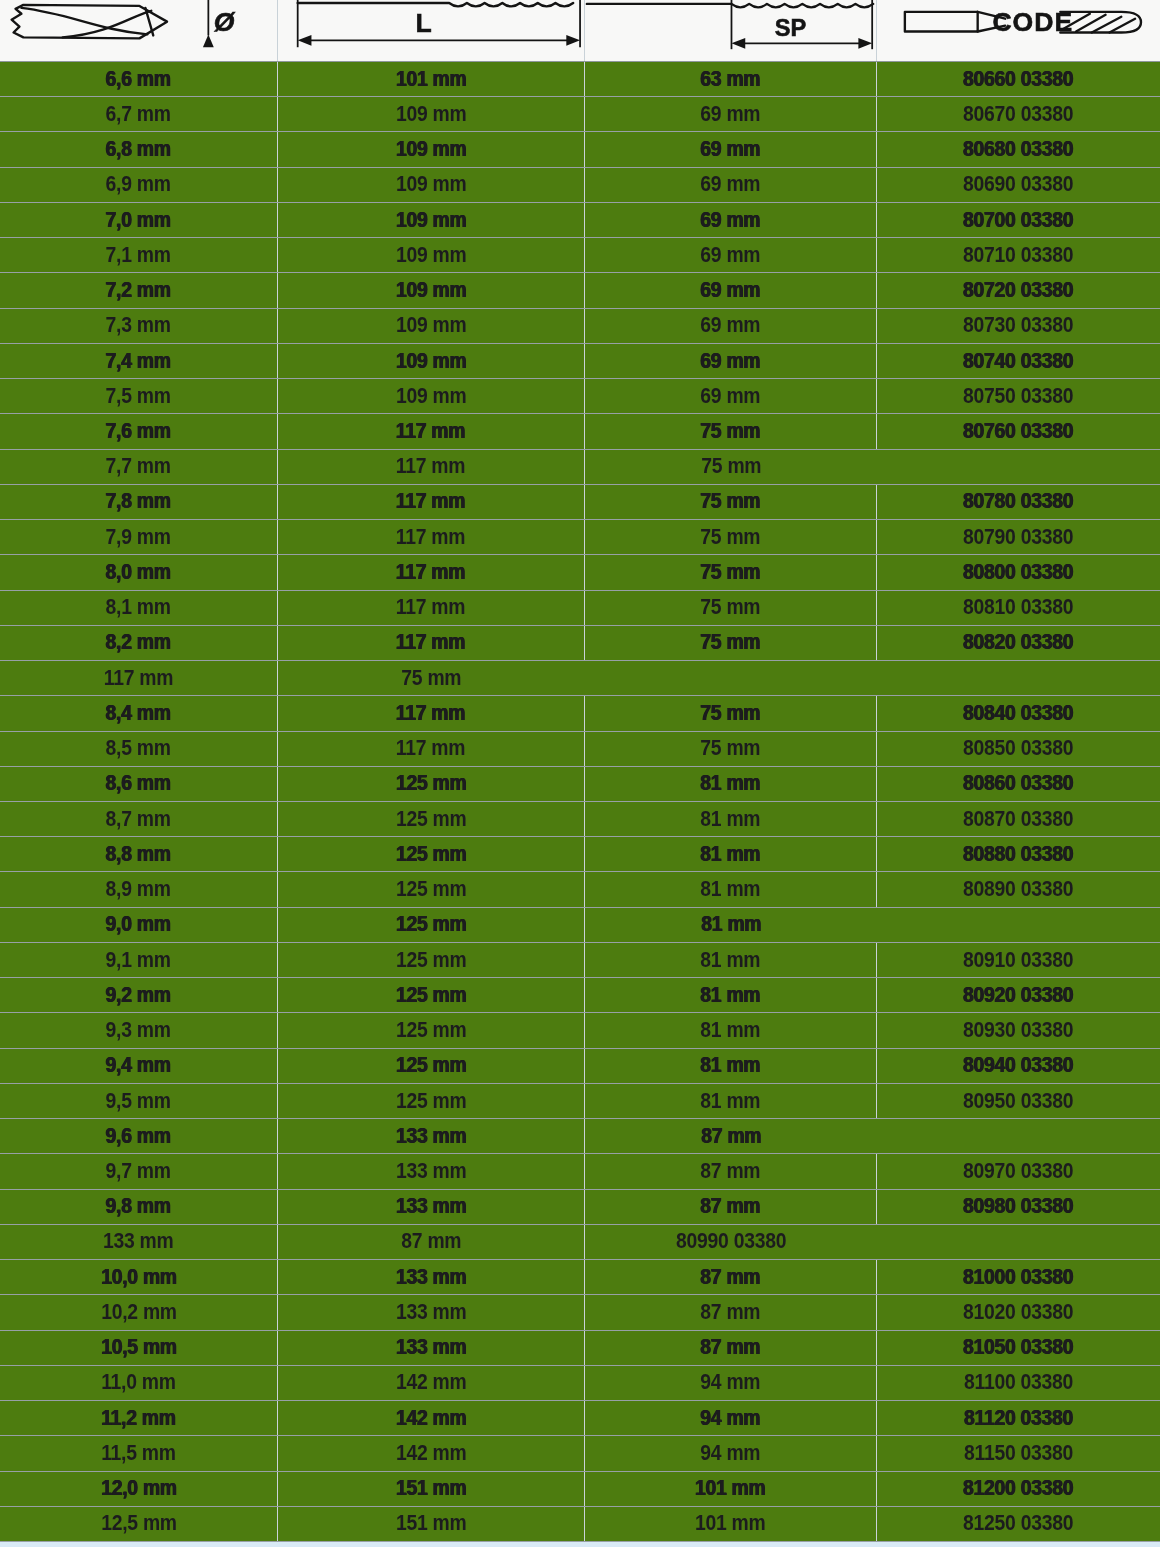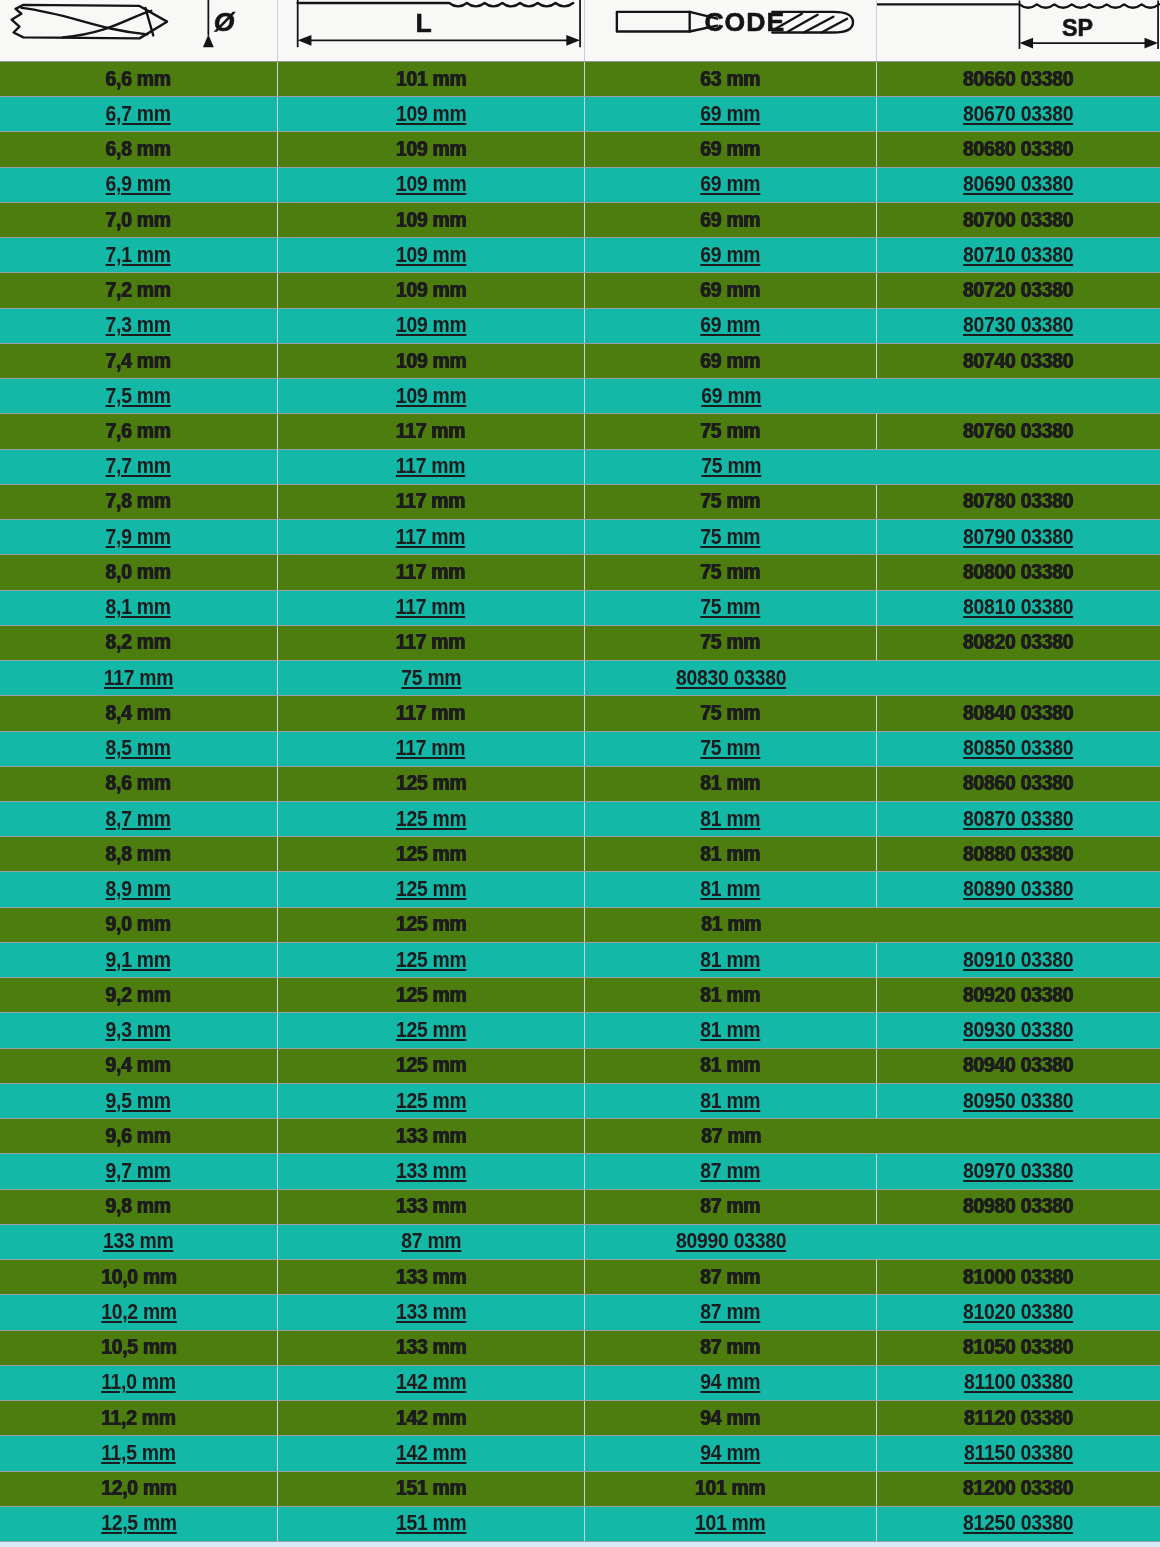--- a/index.html
+++ b/index.html
@@ -24,21 +24,21 @@
     fill:#141414;stroke:#141414;stroke-width:.6;
   }
   .svg-label.small{font-size:24px;}
   
   .tbody{height:1480px;display:grid;grid-template-rows:repeat(42,1fr);}
   .row{
     display:grid;grid-template-columns:278px 307px 292px 283px;
     box-sizing:border-box;border-bottom:1px solid #97a0a6;
   }
   .row.alt{background:#4d7c0f;}
-  .row.plain{background:#14b8a6;text-decoration:underline;}
+  .row.plain{background:#4d7c0f;}
   .cell{
     display:flex;align-items:center;justify-content:center;
     box-sizing:border-box;overflow:hidden;
   }
   .cell:not(:last-child){border-right:1px solid #c9d2d8;}
   .val{
     display:inline-block;font-size:21.5px;font-weight:700;letter-spacing:-.3px;
     transform:scaleX(.9);white-space:nowrap;color:#1c1c1e;
   }
   .row.alt .val{text-shadow:.55px 0 0 #1c1c1e,-.55px 0 0 #1c1c1e;}
@@ -70,44 +70,44 @@
         <line class="diag-thin" x1="305" y1="0" x2="305" y2="48"></line>
         <path class="diag" d="M18,3 H172 q9,7 18,0 q9,7 18,0 q9,7 18,0 q9,7 18,0 q9,7 18,0 q9,7 18,0 q9,7 18,0"></path>
         <line class="diag-thin" x1="28" y1="41" x2="295" y2="41"></line>
         <polygon class="arrowhead" points="18,41 32,35.5 32,46.5"></polygon>
         <polygon class="arrowhead" points="305,41 291,35.5 291,46.5"></polygon>
         <text class="svg-label" x="146" y="33" text-anchor="middle">L</text>
       </svg>
     </div>
 
     <div class="th">
+      <svg viewBox="0 0 292 62">
+        <path class="diag" d="M0,4 H147 q9,7 18,0 q9,7 18,0 q9,7 18,0 q9,7 18,0 q9,7 18,0 q9,7 18,0 q9,7 18,0 q9,7 18,0"></path>
+        <line class="diag-thin" x1="147" y1="0" x2="147" y2="50"></line>
+        <line class="diag-thin" x1="290" y1="0" x2="290" y2="50"></line>
+        <line class="diag-thin" x1="156" y1="44" x2="281" y2="44"></line>
+        <polygon class="arrowhead" points="147,44 161,38.5 161,49.5"></polygon>
+        <polygon class="arrowhead" points="290,44 276,38.5 276,49.5"></polygon>
+        <text class="svg-label small" x="207" y="37" text-anchor="middle">SP</text>
+      </svg>
+    </div>
+
+    <div class="th">
       <svg viewBox="0 0 283 62">
         <path class="diag" d="M26,12 H100 V32 H26 Z"></path>
         <path class="diag" d="M100,12 L128,19"></path>
         <path class="diag" d="M100,32 L128,26"></path>
         <path class="diag" d="M184,12 H246 Q266,12 266,22.5 Q266,33 246,33 H184"></path>
         <path class="diag" d="M186,30 L214,14"></path>
         <path class="diag" d="M200,32 L230,15"></path>
         <path class="diag" d="M216,33 L246,17"></path>
         <path class="diag" d="M234,33 L260,19"></path>
         <text class="svg-label" x="156" y="31" text-anchor="middle" letter-spacing="1">CODE</text>
       </svg>
     </div>
-
-    <div class="th">
-      <svg viewBox="0 0 292 62">
-        <path class="diag" d="M0,4 H147 q9,7 18,0 q9,7 18,0 q9,7 18,0 q9,7 18,0 q9,7 18,0 q9,7 18,0 q9,7 18,0 q9,7 18,0"></path>
-        <line class="diag-thin" x1="147" y1="0" x2="147" y2="50"></line>
-        <line class="diag-thin" x1="290" y1="0" x2="290" y2="50"></line>
-        <line class="diag-thin" x1="156" y1="44" x2="281" y2="44"></line>
-        <polygon class="arrowhead" points="147,44 161,38.5 161,49.5"></polygon>
-        <polygon class="arrowhead" points="290,44 276,38.5 276,49.5"></polygon>
-        <text class="svg-label small" x="207" y="37" text-anchor="middle">SP</text>
-      </svg>
-    </div>
   </div>
 
   <div class="tbody">
       <div class="row alt">
       <div class="cell">
         <span class="val">6,6 mm</span>
       </div>
       <div class="cell">
         <span class="val">101 mm</span>
       </div>
@@ -233,20 +233,23 @@
       <div class="row plain">
       <div class="cell">
         <span class="val">7,5 mm</span>
       </div>
       <div class="cell">
         <span class="val">109 mm</span>
       </div>
       <div class="cell">
         <span class="val">69 mm</span>
       </div>
+      <div class="cell">
+        <span class="val">80750 03380</span>
+      </div>
     </div>
       <div class="row alt">
       <div class="cell">
         <span class="val">7,6 mm</span>
       </div>
       <div class="cell">
         <span class="val">117 mm</span>
       </div>
       <div class="cell">
         <span class="val">75 mm</span>
@@ -336,23 +339,20 @@
         <span class="val">80820 03380</span>
       </div>
     </div>
       <div class="row plain">
       <div class="cell">
         <span class="val">117 mm</span>
       </div>
       <div class="cell">
         <span class="val">75 mm</span>
       </div>
-      <div class="cell">
-        <span class="val">80830 03380</span>
-      </div>
     </div>
       <div class="row alt">
       <div class="cell">
         <span class="val">8,4 mm</span>
       </div>
       <div class="cell">
         <span class="val">117 mm</span>
       </div>
       <div class="cell">
         <span class="val">75 mm</span>

